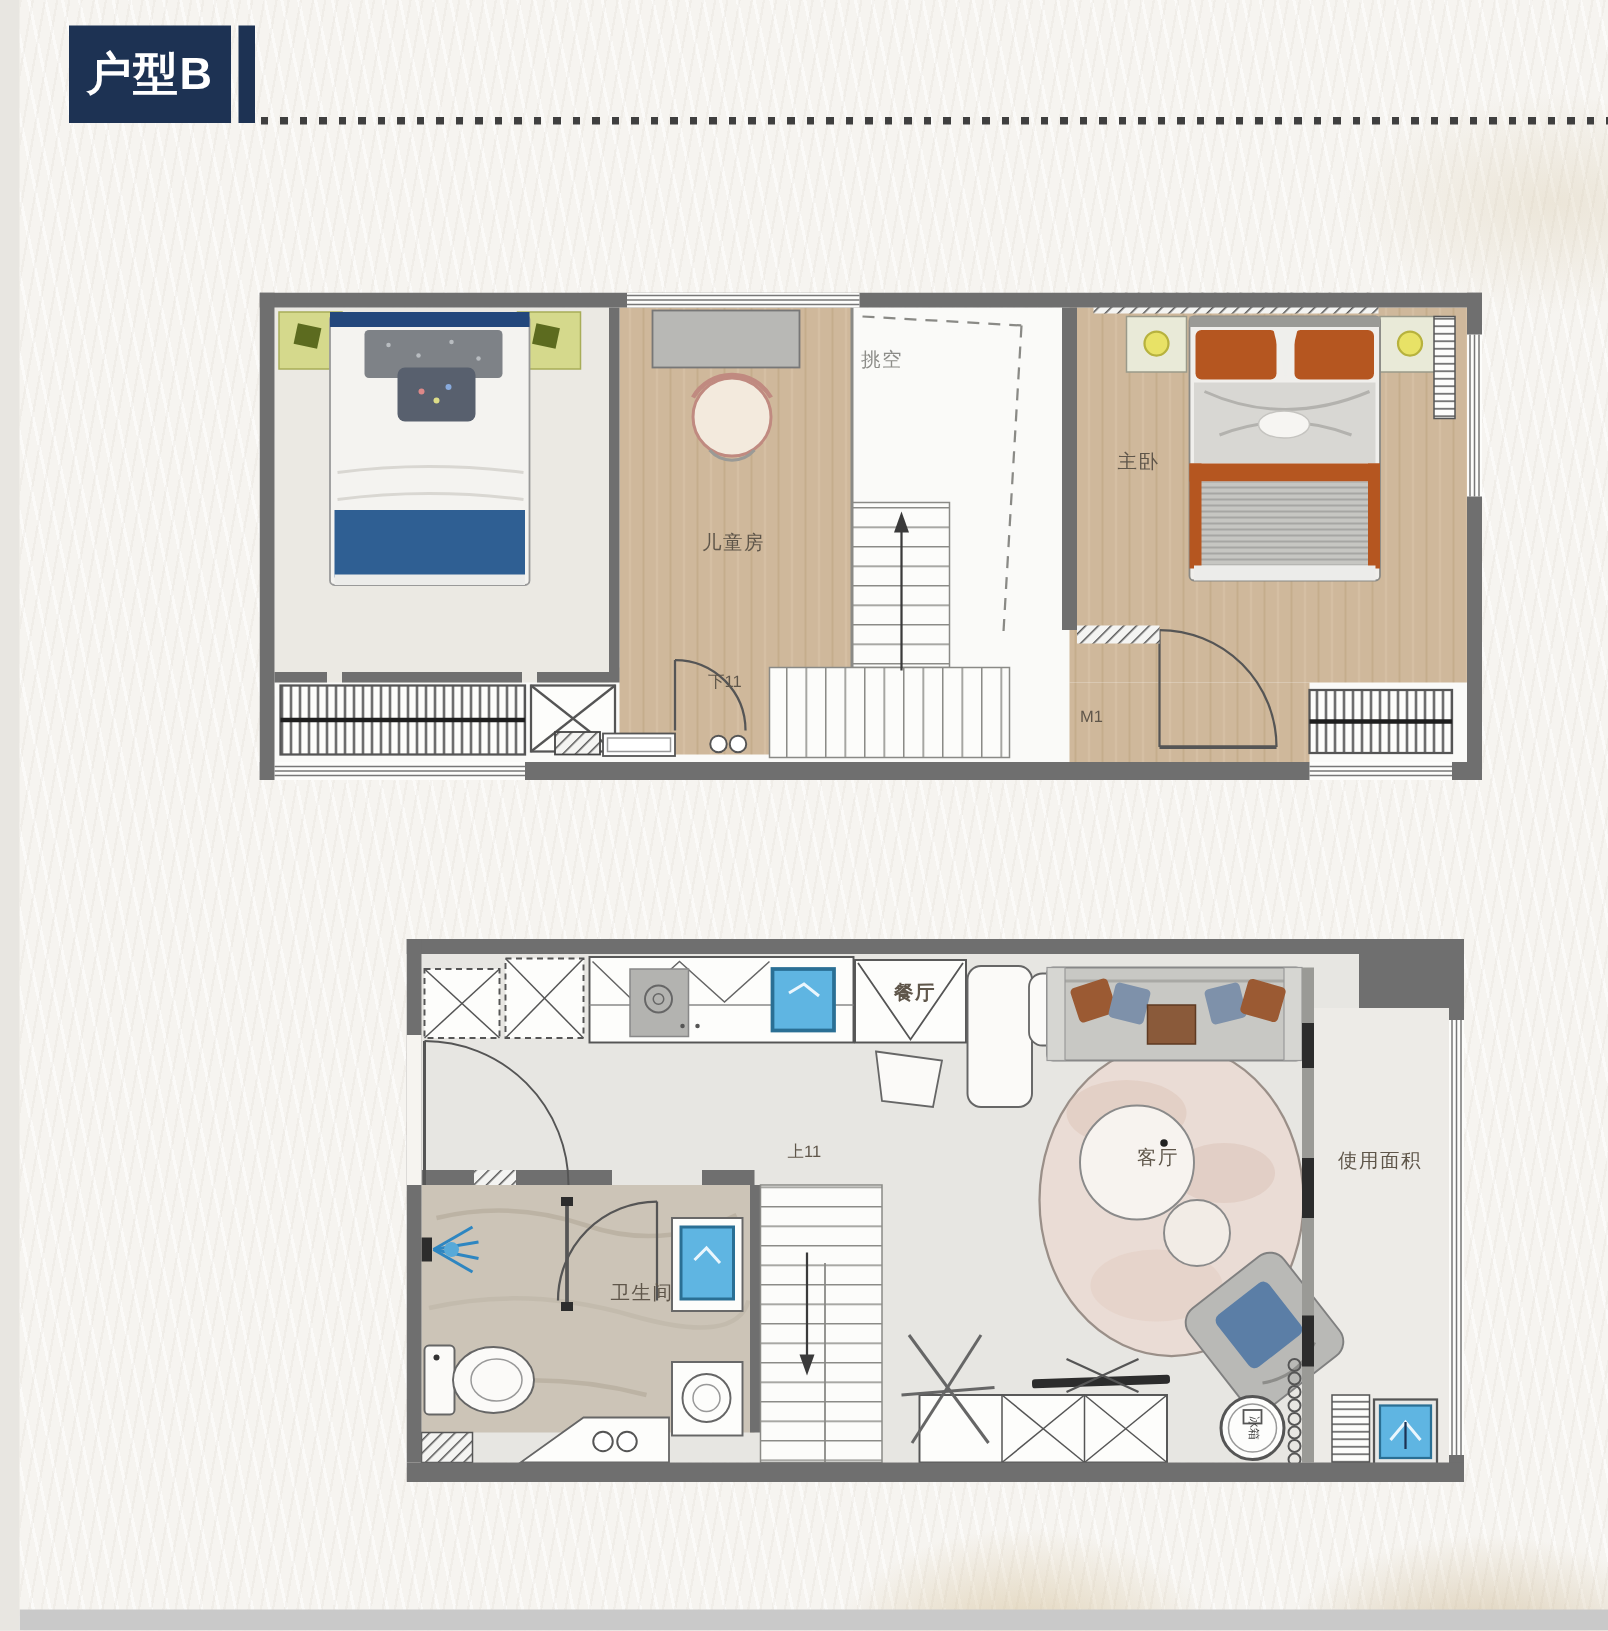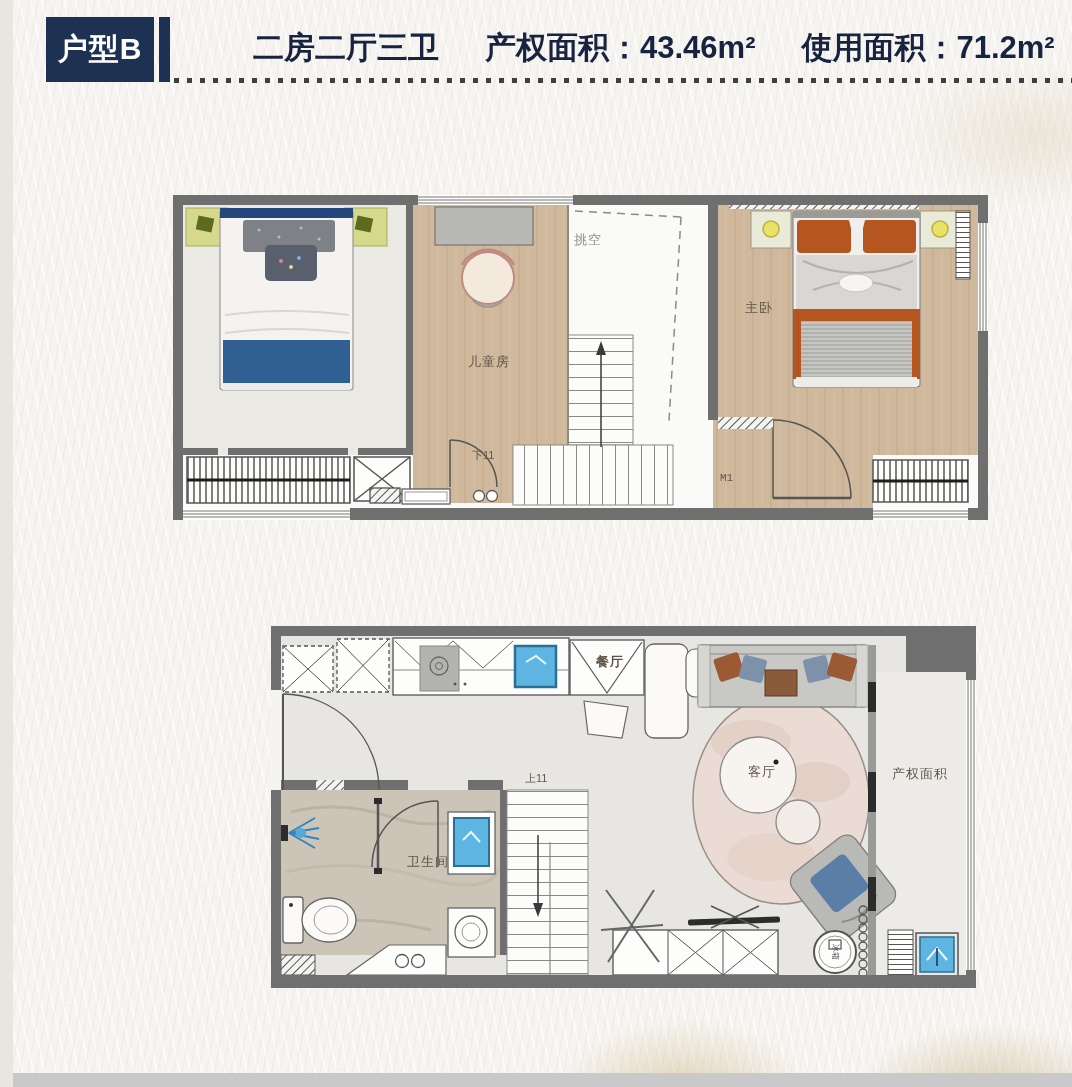--- a/index.html
+++ b/index.html
@@ -90,23 +90,20 @@
       </pattern>
       <pattern id="stripes" width="10" height="4" patternUnits="userSpaceOnUse">
         <rect width="10" height="4" fill="#c6c6c2"></rect>
         <line x1="0" y1="2" x2="10" y2="2" stroke="#9c9c99" stroke-width="1"></line>
       </pattern>
     </defs>
   </svg>
 
   <div class="badge">户型B</div>
   <div class="badge-bar"></div>
-  <div class="title-row">
-    <span class="seg">二房二厅三卫</span><span class="seg"><span>产权面积：</span><span>43.46m²</span></span><span class="seg"><span>使用面积：</span><span>71.2m²</span></span>
-  </div>
   <div class="dotted-line"></div>
 
   <div class="plan plan-upper">
     <svg width="815" height="325" viewBox="0 0 815 325">
 
       <rect x="10" y="10" width="795" height="303" fill="#fafaf8"></rect>
       <rect x="10" y="10" width="223" height="250" fill="#ebe9e3"></rect>
       <rect x="240" y="10" width="155" height="250" fill="url(#wood)"></rect>
       <rect x="240" y="250" width="120" height="58" fill="url(#wood)"></rect>
       <rect x="540" y="10" width="265" height="250" fill="url(#wood)"></rect>
@@ -257,21 +254,21 @@
         <line x1="700" y1="316" x2="795" y2="316" stroke="#777" stroke-width="1"></line>
         <line x1="700" y1="319" x2="795" y2="319" stroke="#777" stroke-width="1"></line>
         <line x1="700" y1="322" x2="795" y2="322" stroke="#777" stroke-width="1"></line>
       </g>
     </svg>
 
     <span class="room-label gray" style="left:401px;top:38px;">挑空</span>
     <span class="room-label" style="left:295px;top:160px;">儿童房</span>
     <span class="room-label" style="left:572px;top:106px;text-align:center;">主卧</span>
     <span class="room-label small" style="left:299px;top:255px;">下11</span>
-    <span class="room-label small" style="left:547px;top:278px;font-family:Liberation Mono, monospace;">M1</span>
+    <span class="room-label small" style="left:547px;top:278px;">M1</span>
   </div>
 
   <div class="plan plan-lower">
     <svg width="705" height="366" viewBox="0 0 705 366">
 
       <rect x="10" y="14" width="685" height="339" fill="#e7e6e2"></rect>
       <rect x="605" y="50" width="90" height="303" fill="#edebe7"></rect>
 
       <g>
         <ellipse cx="510" cy="178" rx="88" ry="104" fill="#eadcd5" stroke="#9a8f88" stroke-width="1.5"></ellipse>
@@ -466,21 +463,21 @@
 
       <g>
         <rect x="695" y="58" width="10" height="290" fill="#fdfdfb"></rect>
         <line x1="697" y1="58" x2="697" y2="348" stroke="#777" stroke-width="1"></line>
         <line x1="700" y1="58" x2="700" y2="348" stroke="#777" stroke-width="1"></line>
         <line x1="703" y1="58" x2="703" y2="348" stroke="#777" stroke-width="1"></line>
       </g>
     </svg>
 
     <span class="room-label" style="left:325px;top:33px;font-weight:bold;">餐厅</span>
-    <span class="room-label small" style="left:254px;top:151px;">上11</span>
-    <span class="room-label" style="left:477px;top:143px;">客厅</span>
-    <span class="room-label" style="left:621px;top:145px;">产权面积</span>
+    <span class="room-label small" style="left:254px;top:141px;">上11</span>
+    <span class="room-label" style="left:487px;top:143px;">客厅</span>
+    <span class="room-label" style="left:621px;top:145px;">使用面积</span>
     <span class="room-label" style="left:136px;top:233px;font-family:Liberation Serif, serif;">卫生间</span>
     <span class="room-label rot" style="left:556px;top:326px;">冰箱</span>
   </div>
 
   <div class="bottom-strip"></div>
 </div>
 
 </body></html>

